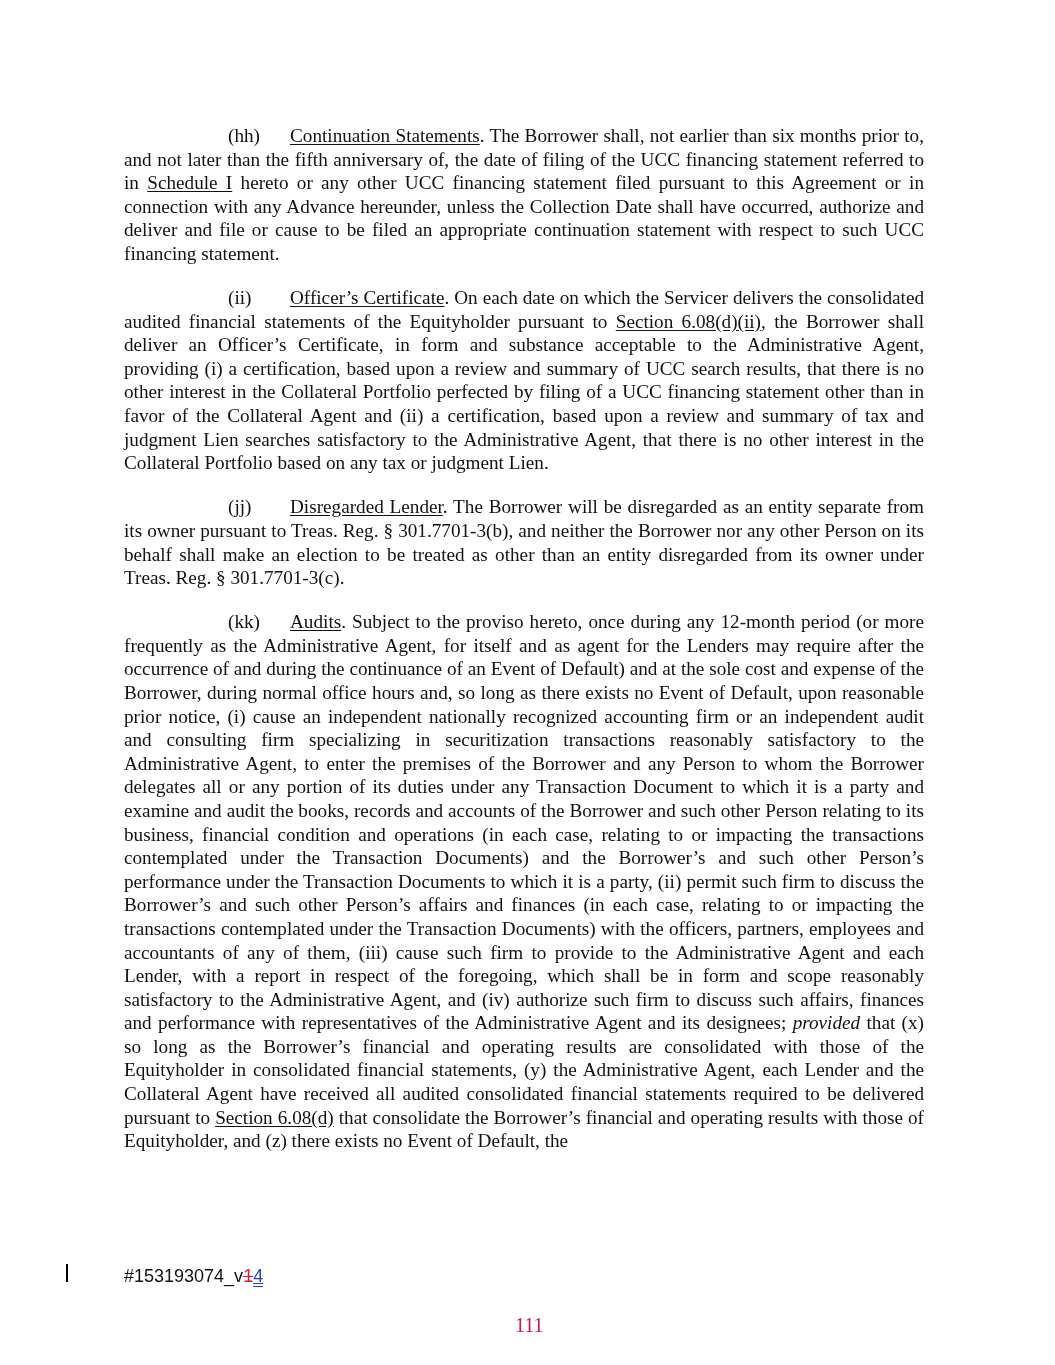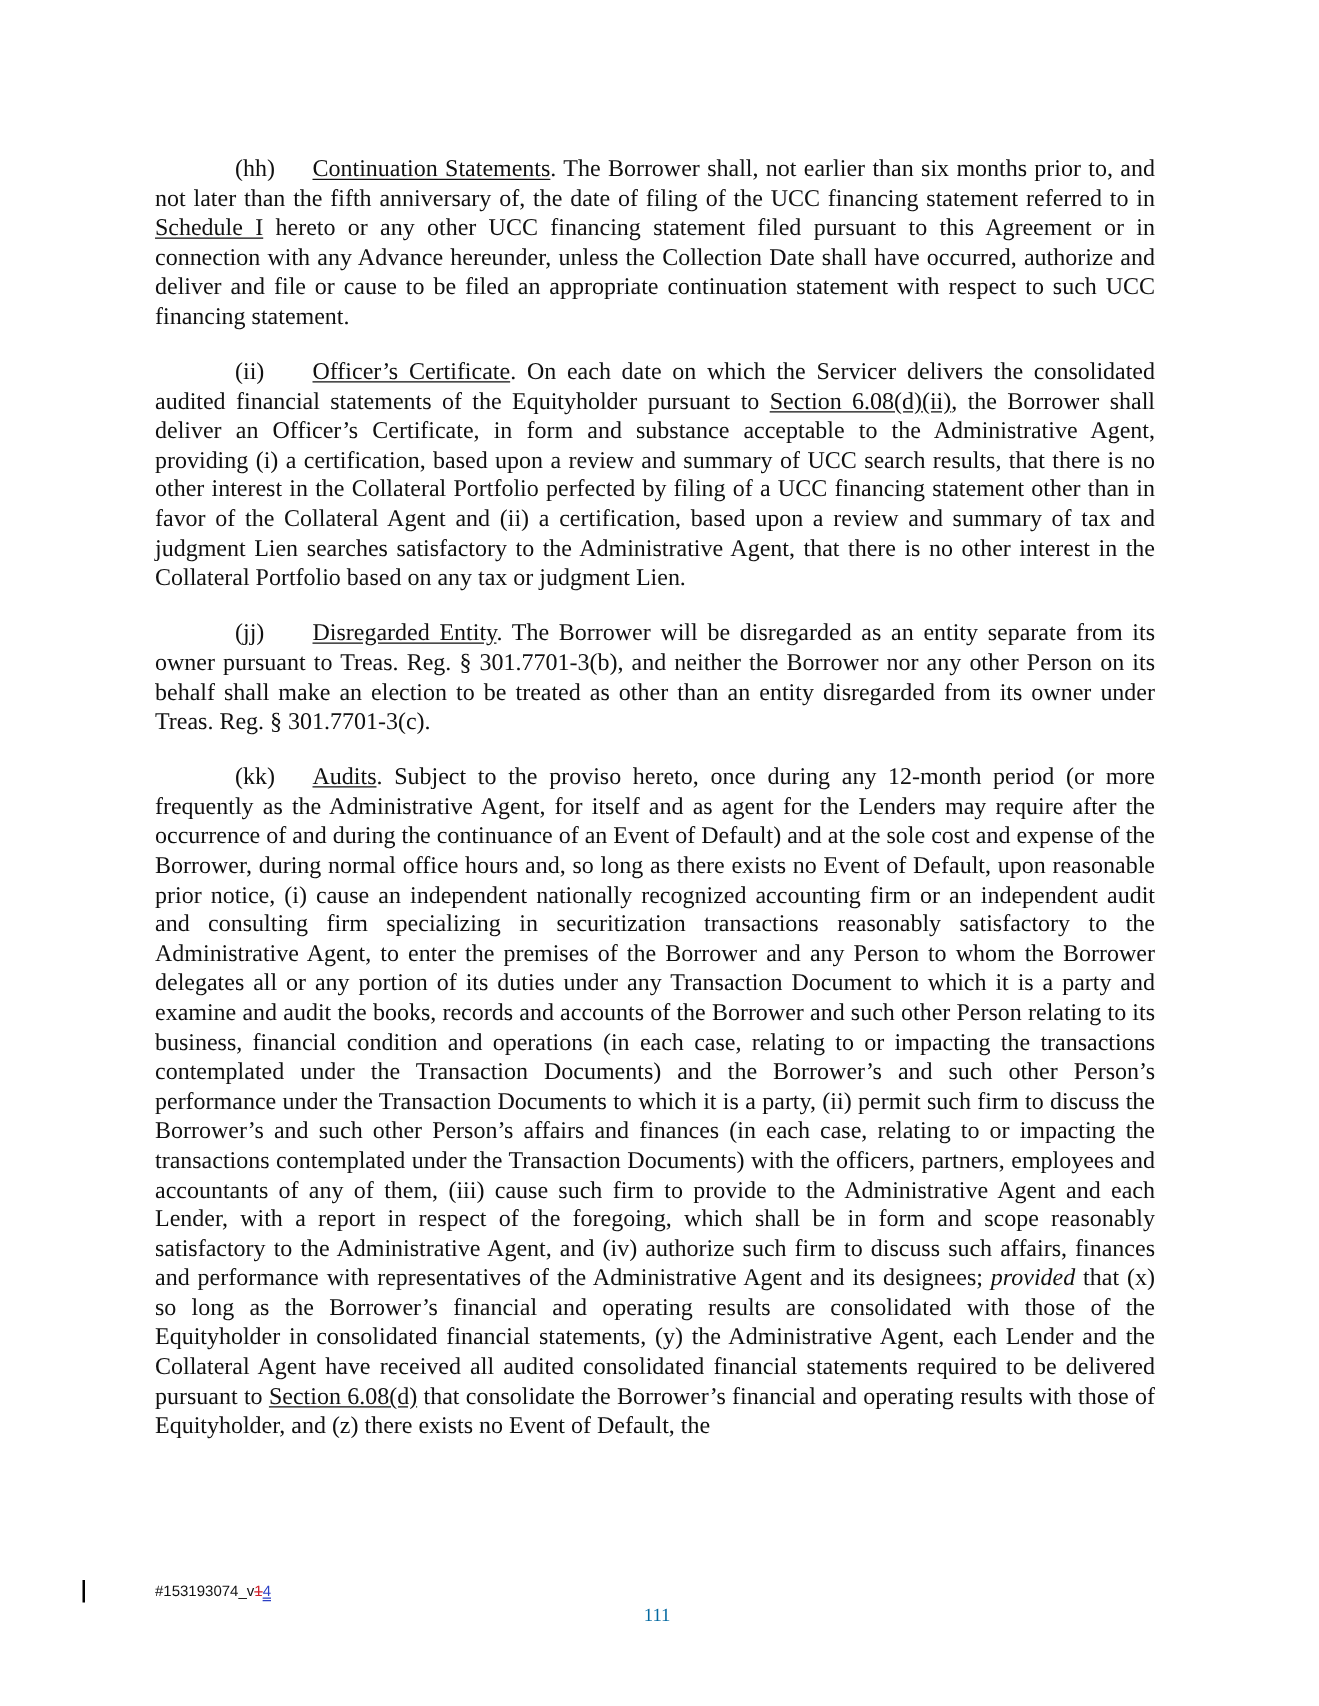--- a/index.html
+++ b/index.html
@@ -3,37 +3,37 @@
   <meta charset="utf-8">
   <style>
     html, body { margin: 0; padding: 0; background: #ffffff; }
     body { width: 1055px; height: 1365px; position: relative; overflow: hidden; }
     .page {
       position: absolute; left: 124px; top: 124px; width: 800px;
       font-family: "Liberation Serif", serif; font-size: 19.2px; line-height: 23.6px;
       color: #111111;
     }
     .para { text-align: justify; margin: 0 0 20.5px 0; }
-    .num { display: inline-block; margin-left: 64px; width: 62px; }
+    .num { display: inline-block; margin-left: 104px; width: 62px; }
     u { text-underline-offset: 2px; }
     i { }
     .footer-bar { position: absolute; left: 66px; top: 1264px; width: 2px; height: 18px; background: #000; }
-    .footer-id { position: absolute; left: 124px; top: 1266px; font-family: "Liberation Sans", sans-serif; font-size: 12px; color: #111; }
+    .footer-id { position: absolute; left: 124px; top: 1266px; font-family: "Liberation Sans", sans-serif; font-size: 18px; color: #111; }
     .del { color: #d0202a; text-decoration: line-through; }
     .ins { color: #2a3fc4; text-decoration: underline double; }
-    .page-num { position: absolute; left: 515px; top: 1285px; font-family: "Liberation Serif", serif; font-size: 15px; color: #0369a1; }
+    .page-num { position: absolute; left: 515px; top: 1314px; font-family: "Liberation Serif", serif; font-size: 20px; color: #be185d; }
   </style>
 </head>
 <body>
 
 <div class="page">
   <p class="para"><span class="num">(hh)</span><u>Continuation Statements</u><span>.  The Borrower shall, not earlier than six months prior to, and not later than the fifth anniversary of, the date of filing of the UCC financing statement referred to in </span><u>Schedule I</u><span> hereto or any other UCC financing statement filed pursuant to this Agreement or in connection with any Advance hereunder, unless the Collection Date shall have occurred, authorize and deliver and file or cause to be filed an appropriate continuation statement with respect to such UCC financing statement.</span></p>
 
   <p class="para"><span class="num">(ii)</span><u>Officer’s Certificate</u><span>.  On each date on which the Servicer delivers the consolidated audited financial statements of the Equityholder pursuant to </span><u>Section 6.08(d)(ii)</u><span>, the Borrower shall deliver an Officer’s Certificate, in form and substance acceptable to the Administrative Agent, providing (i) a certification, based upon a review and summary of UCC search results, that there is no other interest in the Collateral Portfolio perfected by filing of a UCC financing statement other than in favor of the Collateral Agent and (ii) a certification, based upon a review and summary of tax and judgment Lien searches satisfactory to the Administrative Agent, that there is no other interest in the Collateral Portfolio based on any tax or judgment Lien.</span></p>
 
-  <p class="para"><span class="num">(jj)</span><u>Disregarded Entity</u><span>.  The Borrower will be disregarded as an entity separate from its owner pursuant to Treas. Reg. § 301.7701-3(b), and neither the Borrower nor any other Person on its behalf shall make an election to be treated as other than an entity disregarded from its owner under Treas. Reg. § 301.7701-3(c).</span></p>
+  <p class="para"><span class="num">(jj)</span><u>Disregarded Lender</u><span>.  The Borrower will be disregarded as an entity separate from its owner pursuant to Treas. Reg. § 301.7701-3(b), and neither the Borrower nor any other Person on its behalf shall make an election to be treated as other than an entity disregarded from its owner under Treas. Reg. § 301.7701-3(c).</span></p>
 
   <p class="para"><span class="num">(kk)</span><u>Audits</u><span>.  Subject to the proviso hereto, once during any 12-month period (or more frequently as the Administrative Agent, for itself and as agent for the Lenders may require after the occurrence of and during the continuance of an Event of Default) and at the sole cost and expense of the Borrower, during normal office hours and, so long as there exists no Event of Default, upon reasonable prior notice, (i) cause an independent nationally recognized accounting firm or an independent audit and consulting firm specializing in securitization transactions reasonably satisfactory to the Administrative Agent, to enter the premises of the Borrower and any Person to whom the Borrower delegates all or any portion of its duties under any Transaction Document to which it is a party and examine and audit the books, records and accounts of the Borrower and such other Person relating to its business, financial condition and operations (in each case, relating to or impacting the transactions contemplated under the Transaction Documents) and the Borrower’s and such other Person’s performance under the Transaction Documents to which it is a party, (ii) permit such firm to discuss the Borrower’s and such other Person’s affairs and finances (in each case, relating to or impacting the transactions contemplated under the Transaction Documents) with the officers, partners, employees and accountants of any of them, (iii) cause such firm to provide to the Administrative Agent and each Lender, with a report in respect of the foregoing, which shall be in form and scope reasonably satisfactory to the Administrative Agent, and (iv) authorize such firm to discuss such affairs, finances and performance with representatives of the Administrative Agent and its designees; </span><i>provided</i><span> that (x) so long as the Borrower’s financial and operating results are consolidated with those of the Equityholder in consolidated financial statements, (y) the Administrative Agent, each Lender and the Collateral Agent have received all audited consolidated financial statements required to be delivered pursuant to </span><u>Section 6.08(d)</u><span> that consolidate the Borrower’s financial and operating results with those of Equityholder, and (z) there exists no Event of Default, the</span></p>
 </div>
 
 <div class="footer-bar"></div>
 <div class="footer-id"><span>#153193074_v</span><span class="del">1</span><span class="ins">4</span></div>
 <div class="page-num">111</div>
 
 </body></html>

